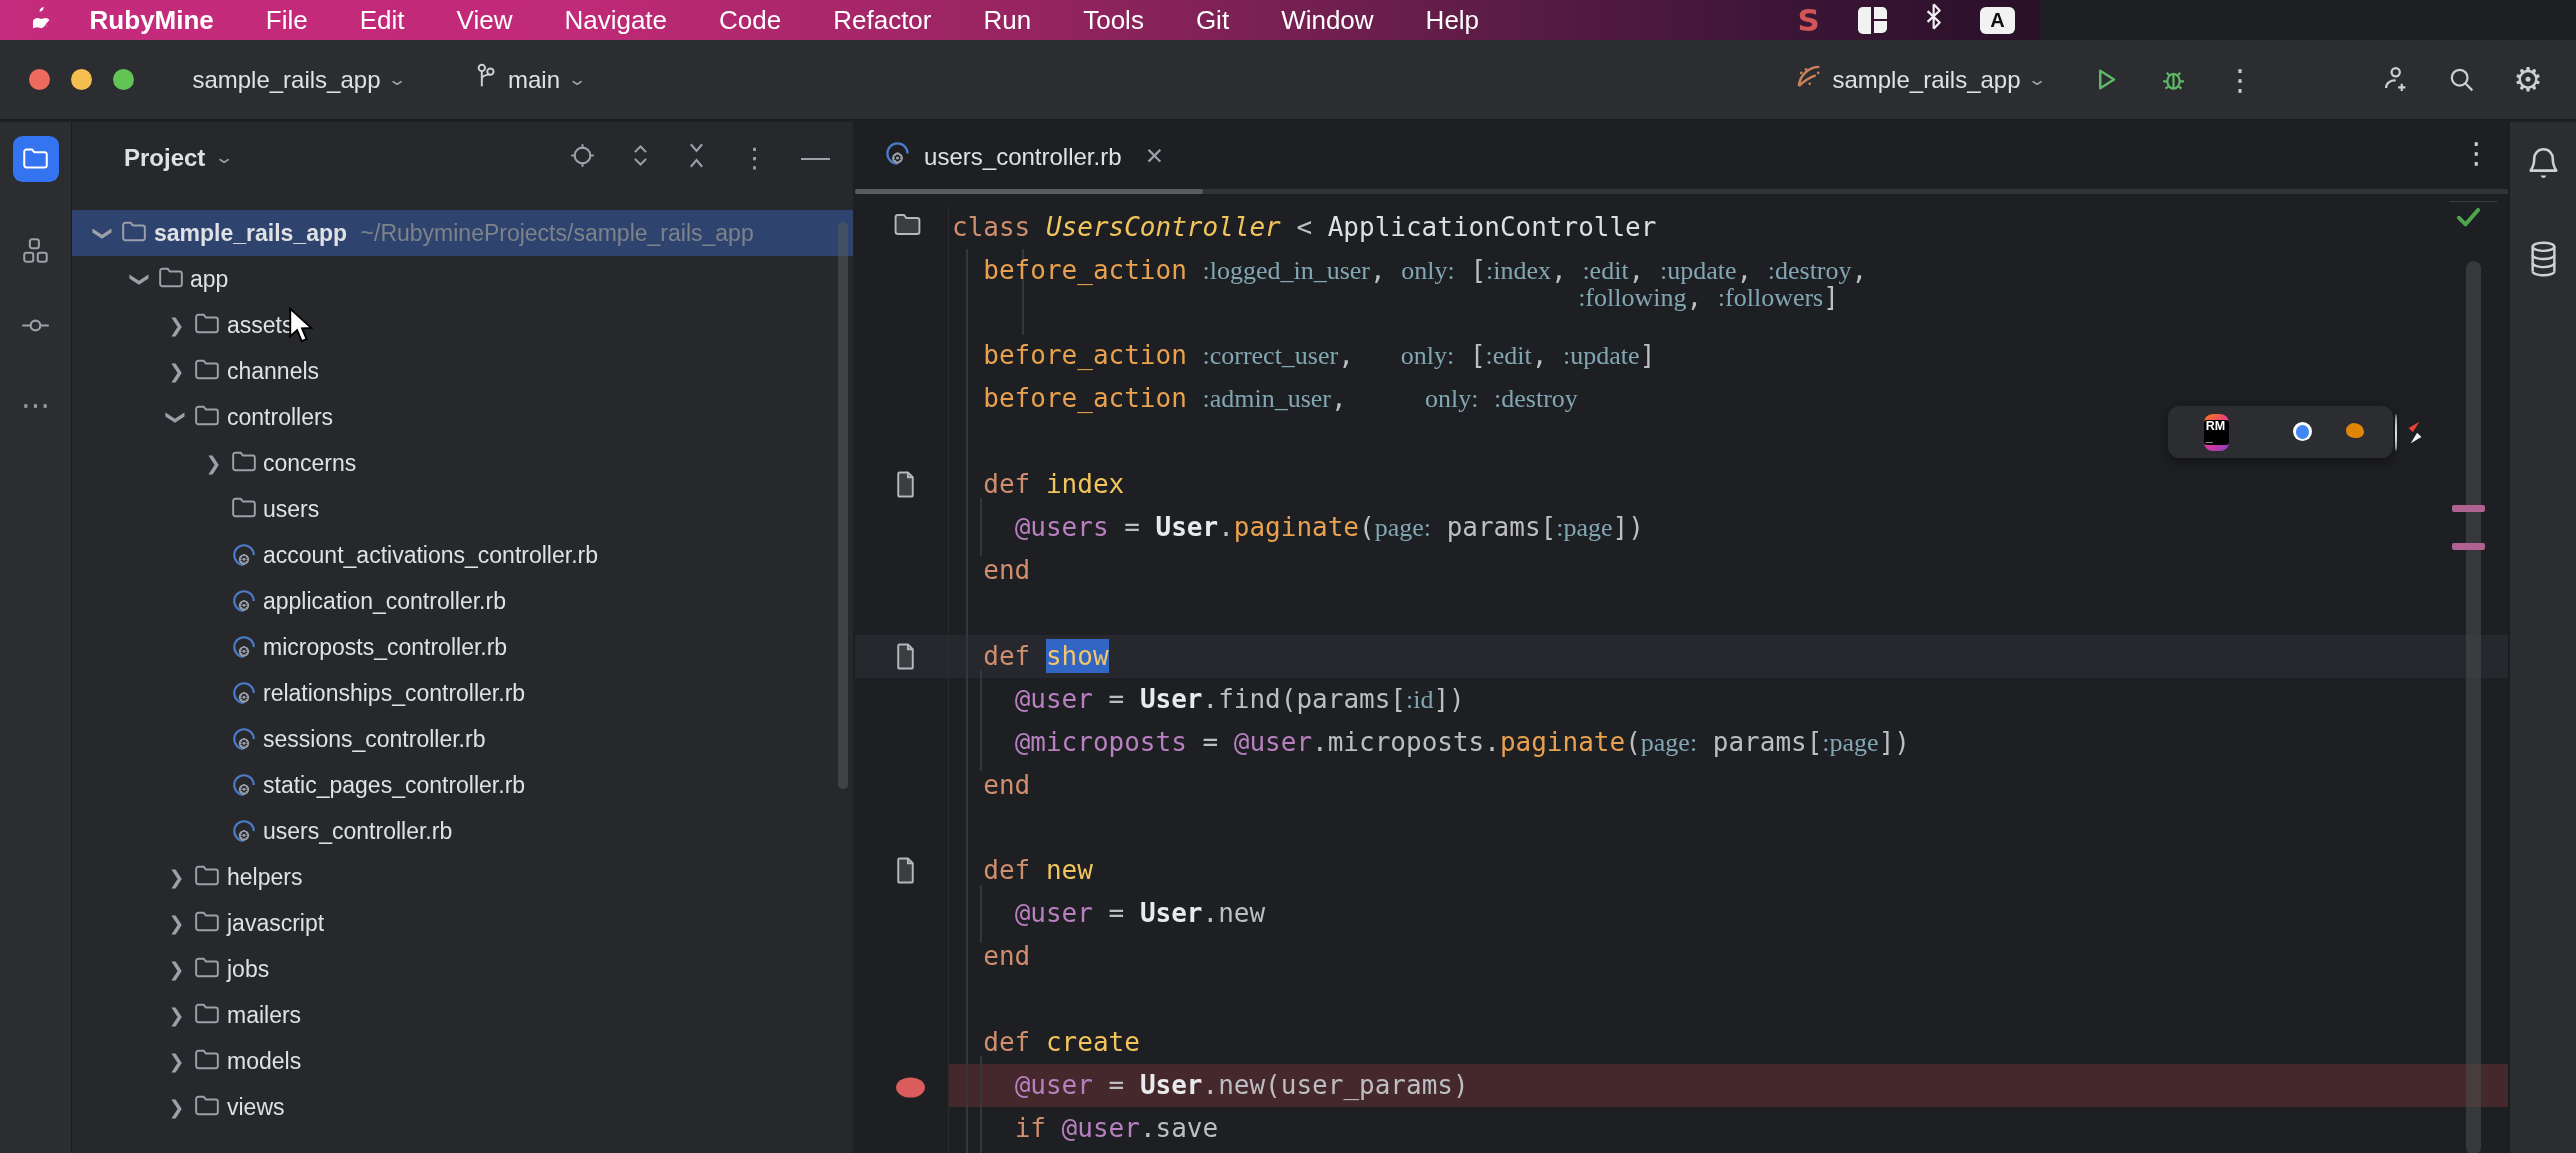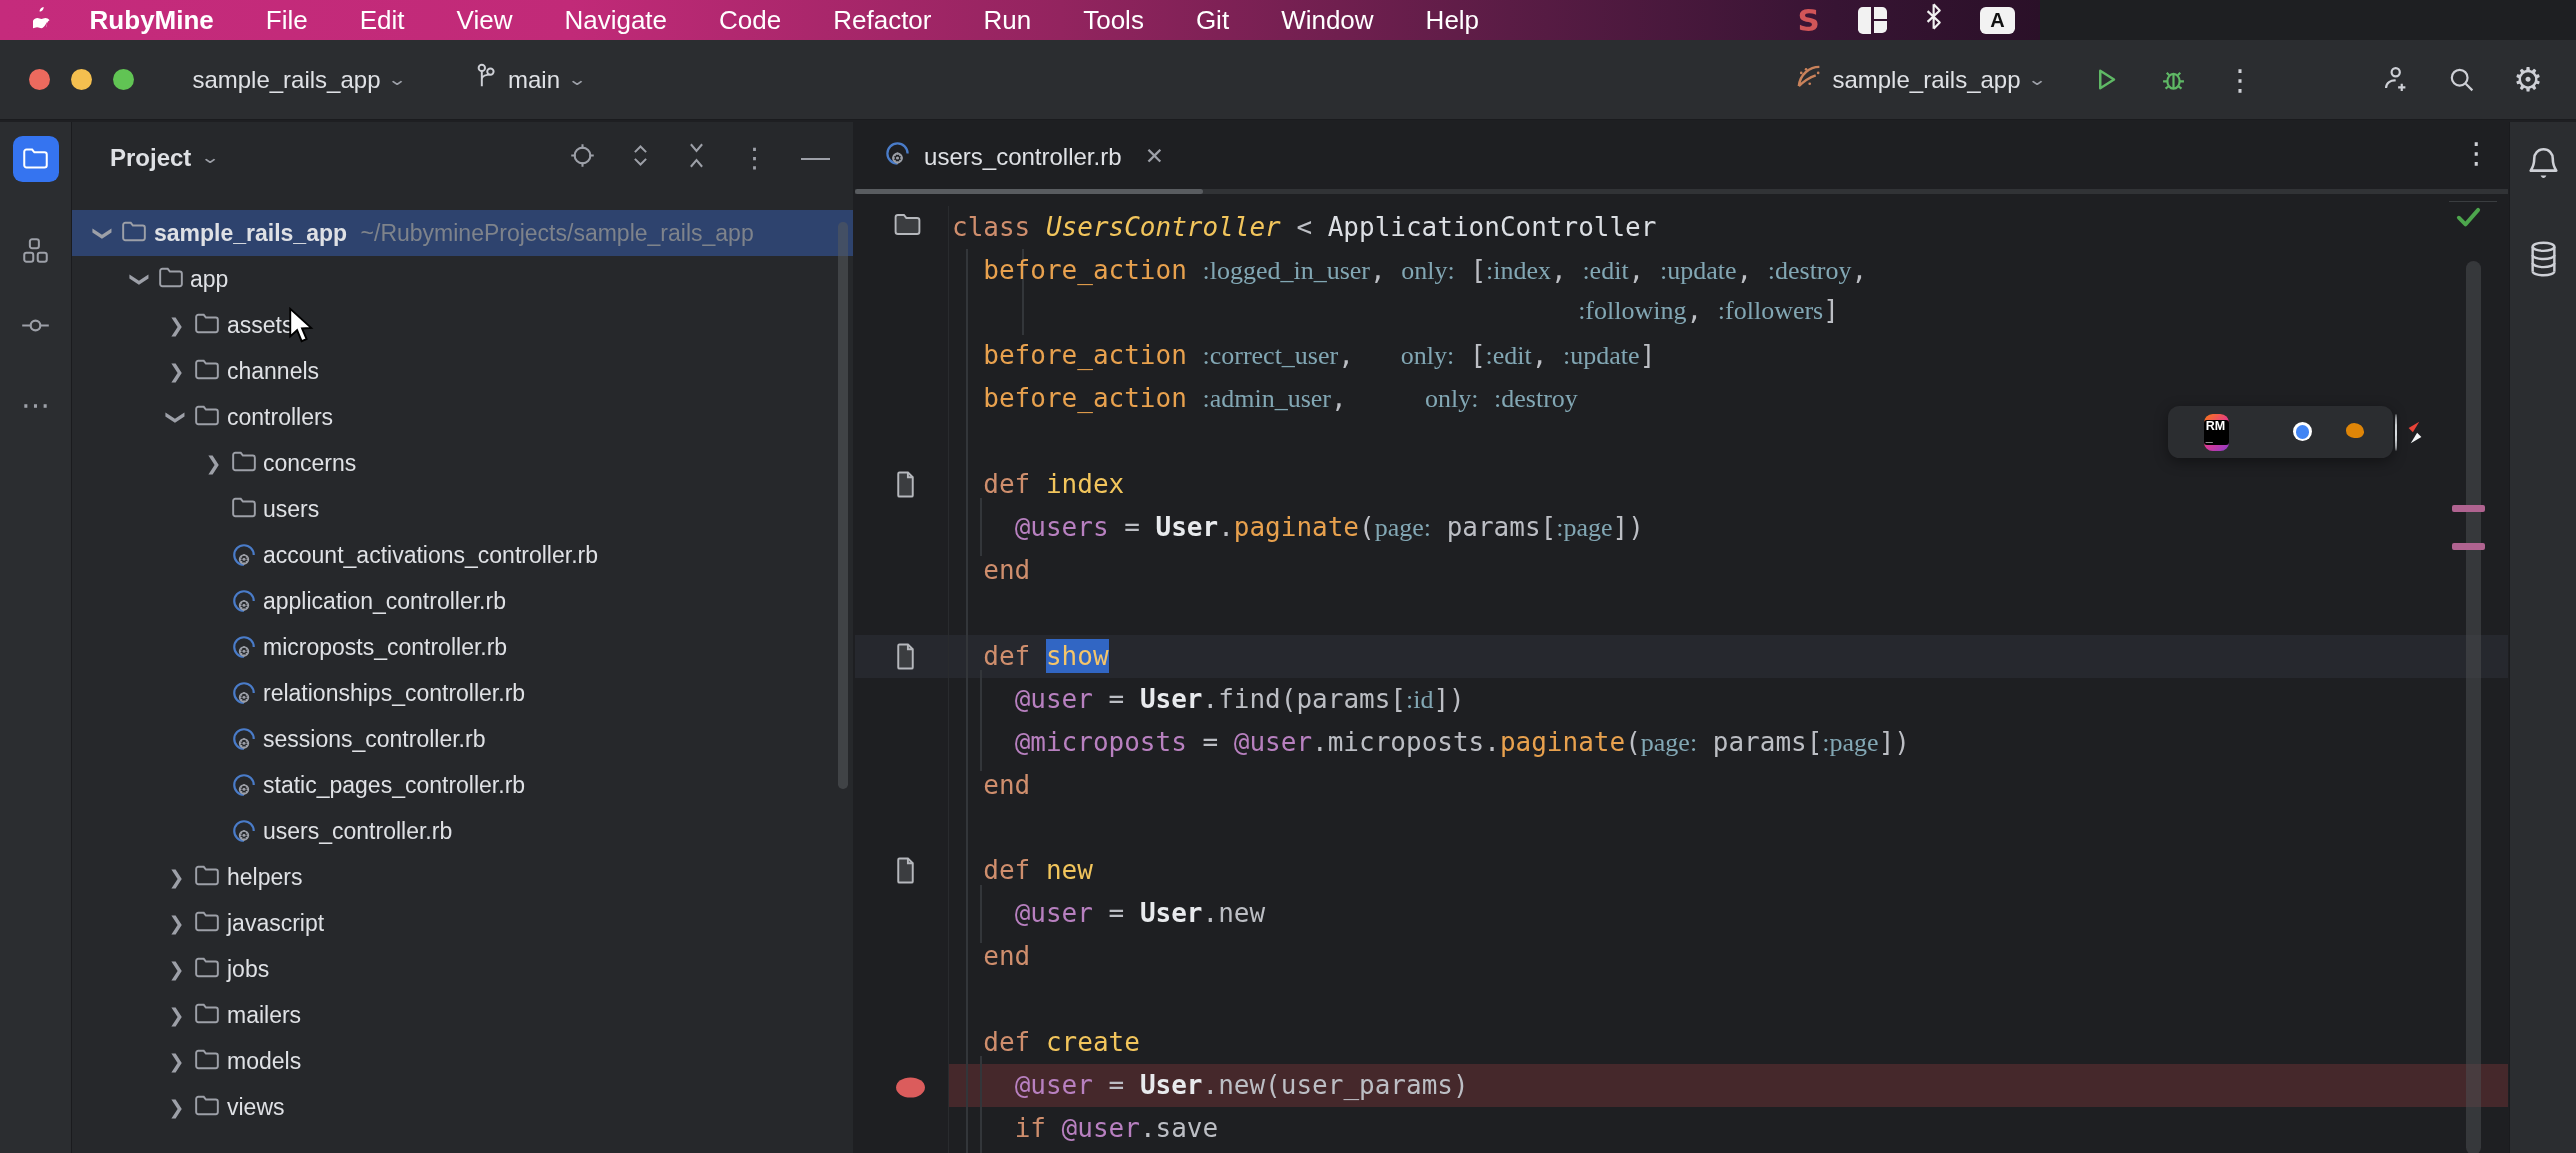--- a/index.html
+++ b/index.html
@@ -41,21 +41,21 @@
 
   
   #left-strip { position:absolute; left:0; top:0; width:72px; height:1031px; background:#2B2D30;
     border-right:1.9px solid #1A1B1E; display:flex; flex-direction:column; align-items:center; }
   .strip-btn { width:46px; height:46px; border-radius:9.6px; display:flex; align-items:center; justify-content:center; }
   .strip-btn.active { background:#3574F0; }
 
   
   #project-panel { position:absolute; left:72px; top:0; width:781px; height:1031px; background:#26282B; overflow:hidden; }
   #project-header { position:absolute; left:0; top:0; width:100%; height:71px; display:flex; align-items:center; }
-  #project-title { font-size:24px; font-weight:bold; color:#DFE1E5; margin-left:38px; }
+  #project-title { font-size:24px; font-weight:bold; color:#DFE1E5; margin-left:52px; }
   #project-header .hdr-icons { margin-left:auto; display:flex; align-items:center; gap:33px; margin-right:23px; color:#9DA0A8; }
   #tree { position:absolute; left:0; top:88px; width:100%; }
   .tree-row { position:relative; height:46px; display:flex; align-items:center; font-size:23px; color:#DFE1E5; white-space:nowrap; }
   .tree-row.selected { background:#2E436E; }
   .tree-row .chev { position:absolute; color:#9DA0A8; font-size:19px; width:19px; text-align:center; }
   .tree-row .chev.down { transform:rotate(90deg); }
   .tree-row .t-icon { position:absolute; top:9.6px; }
   .tree-row .t-label { position:absolute; }
   .tree-row .t-label.bold { font-weight:bold; }
   .tree-row .t-hint { color:#7E838B; margin-left:13.5px; font-weight:normal; }
@@ -450,21 +450,21 @@
     </div>
     <div id="tab-track"></div>
     <div id="tab-thumb"></div>
 
     <div id="code-layer">
         <div class="code-line" style="top: 84px;"><span class="kw">class </span><span class="cls">UsersController</span><span class="pln"> &lt; </span><span class="sup">ApplicationController</span></div>
         <span class="gutter-ic" style="top: 90px;"><svg width="29" height="25" viewBox="0 0 24 21">
             <path d="M2 4.5 C2 3.4 2.9 2.5 4 2.5 L9 2.5 L11 5 L20 5 C21.1 5 22 5.9 22 7 L22 16.5 C22 17.6 21.1 18.5 20 18.5 L4 18.5 C2.9 18.5 2 17.6 2 16.5 Z" fill="#3B3D40" stroke="#B6B8BD" stroke-width="1.6"></path>
           </svg></span>
         <div class="code-line" style="top: 127px;"><span class="pln">  </span><span class="fn">before_action</span><span class="pln"> </span><span class="sym">:logged_in_user</span><span class="pln">, </span><span class="sym">only:</span><span class="pln"> [</span><span class="sym">:index</span><span class="pln">, </span><span class="sym">:edit</span><span class="pln">, </span><span class="sym">:update</span><span class="pln">, </span><span class="sym">:destroy</span><span class="pln">,</span></div>
-        <div class="code-line" style="top: 167px;"><span class="pln">                                        </span><span class="sym">:following</span><span class="pln">, </span><span class="sym">:followers</span><span class="pln">]</span></div>
+        <div class="code-line" style="top: 154px;"><span class="pln">                                        </span><span class="sym">:following</span><span class="pln">, </span><span class="sym">:followers</span><span class="pln">]</span></div>
         <div class="code-line" style="top: 212px;"><span class="pln">  </span><span class="fn">before_action</span><span class="pln"> </span><span class="sym">:correct_user</span><span class="pln">,   </span><span class="sym">only:</span><span class="pln"> [</span><span class="sym">:edit</span><span class="pln">, </span><span class="sym">:update</span><span class="pln">]</span></div>
         <div class="code-line" style="top: 255px;"><span class="pln">  </span><span class="fn">before_action</span><span class="pln"> </span><span class="sym">:admin_user</span><span class="pln">,     </span><span class="sym">only:</span><span class="pln"> </span><span class="sym">:destroy</span></div>
         <div class="code-line" style="top: 298px;"></div>
         <div class="code-line" style="top: 341px;"><span class="pln">  </span><span class="kw">def </span><span class="mdef">index</span></div>
         <span class="gutter-ic" style="top: 348px;"><svg width="25" height="29" viewBox="0 0 20 24">
             <path d="M4 3 C4 2.4 4.4 2 5 2 L12 2 L16 6 L16 21 C16 21.6 15.6 22 15 22 L5 22 C4.4 22 4 21.6 4 21 Z" fill="#3B3D40" stroke="#B6B8BD" stroke-width="1.6"></path>
             <path d="M12 2 L12 6 L16 6" fill="none" stroke="#B6B8BD" stroke-width="1.6"></path>
           </svg></span>
         <div class="code-line" style="top: 384px;"><span class="pln">    </span><span class="ivar">@users</span><span class="pln"> = </span><span class="const">User</span><span class="pln">.</span><span class="fn">paginate</span><span class="pln">(</span><span class="sym">page:</span><span class="pln"> params[</span><span class="sym">:page</span><span class="pln">])</span></div>
         <div class="code-line" style="top: 427px;"><span class="pln">  </span><span class="kw">end</span></div>

